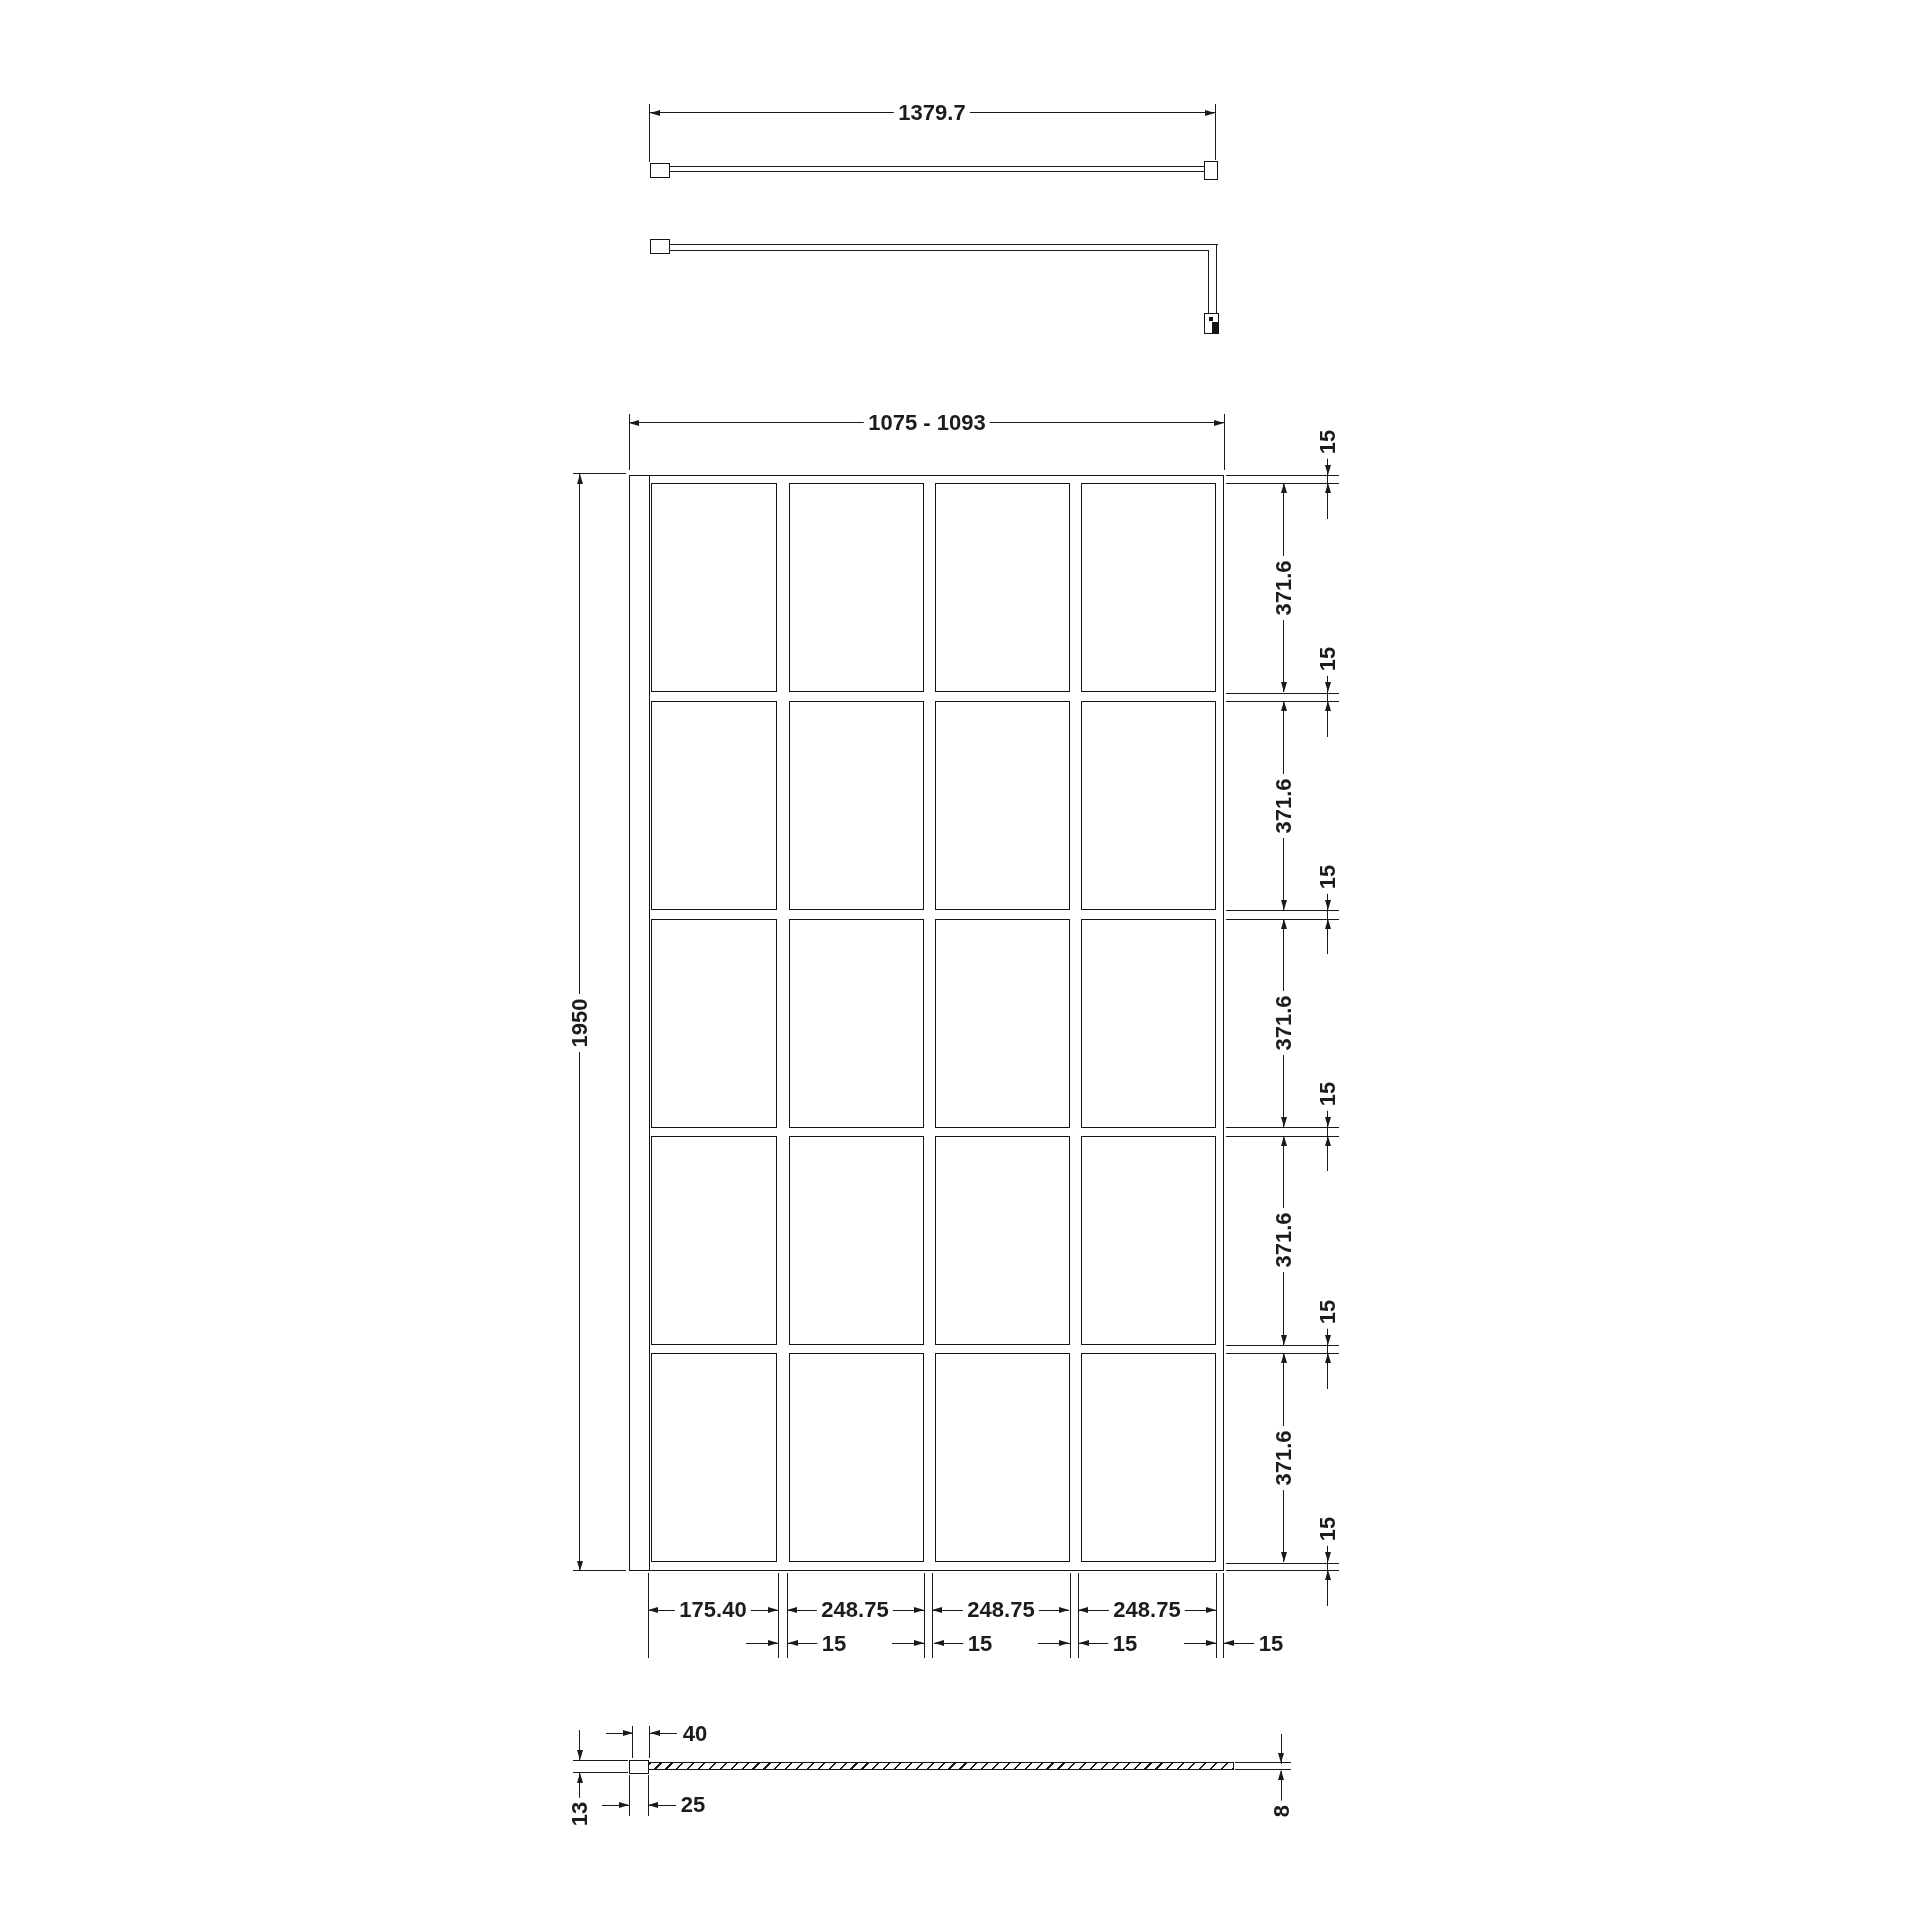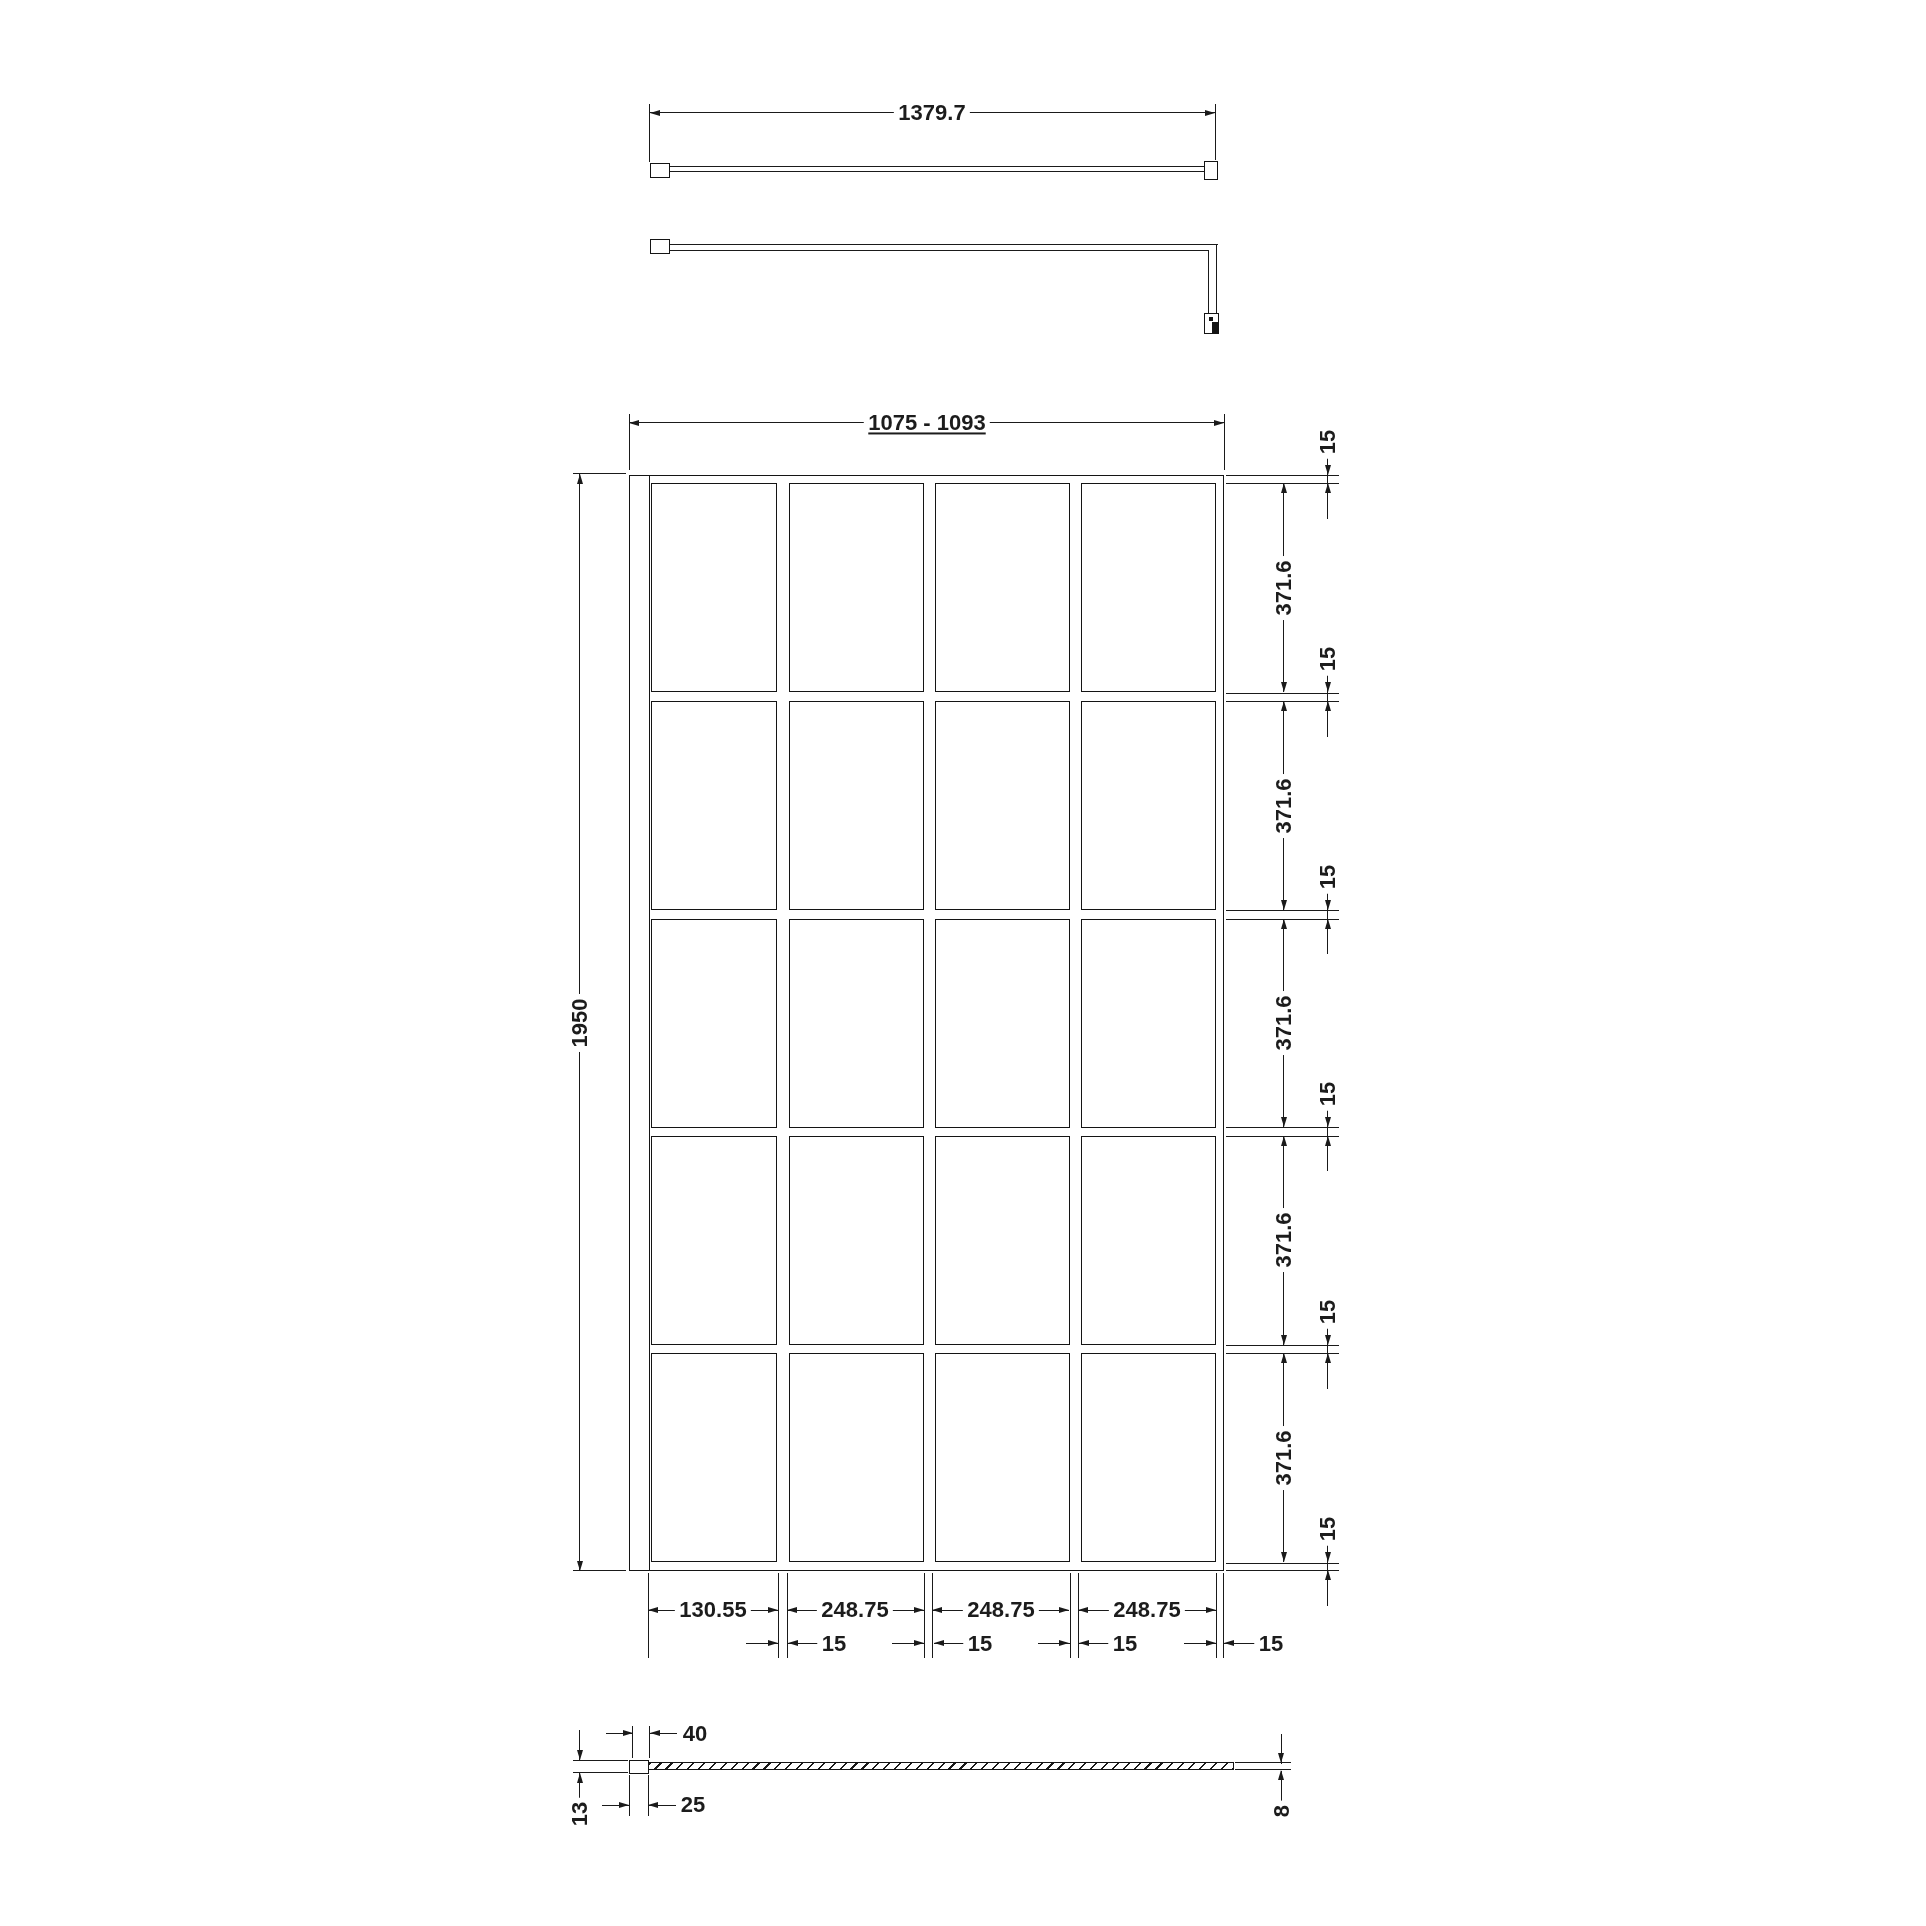--- a/index.html
+++ b/index.html
@@ -59,21 +59,21 @@
     <div class="pane" style="left: 1081px; top: 1136px; width: 135px; height: 209px;"></div>
     <div class="pane" style="left: 651px; top: 1353px; width: 126px; height: 209px;"></div>
     <div class="pane" style="left: 789px; top: 1353px; width: 135px; height: 209px;"></div>
     <div class="pane" style="left: 935px; top: 1353px; width: 135px; height: 209px;"></div>
     <div class="pane" style="left: 1081px; top: 1353px; width: 135px; height: 209px;"></div>
     <div class="ln" style="left: 629px; top: 414px; width: 1.3px; height: 56px;"></div>
     <div class="ln" style="left: 1224px; top: 414px; width: 1.3px; height: 56px;"></div>
     <div class="ln" style="left: 629px; top: 422px; width: 595px; height: 1.3px;"></div>
     <div class="ar" style="left: 629px; top: 420px; border-right: 10.3px solid rgb(26, 26, 26); border-top: 3.2px solid transparent; border-bottom: 3.2px solid transparent;"></div>
     <div class="ar" style="left: 1214px; top: 420px; border-left: 10.3px solid rgb(26, 26, 26); border-top: 3.2px solid transparent; border-bottom: 3.2px solid transparent;"></div>
-    <div class="lb" style="left: 927px; top: 423px; text-decoration: underline;">1075 - 1093</div>
+    <div class="lb" style="left: 927px; top: 423px;">1075 - 1093</div>
     <div class="ln" style="left: 573px; top: 473px; width: 53px; height: 1.3px;"></div>
     <div class="ln" style="left: 573px; top: 1570px; width: 53px; height: 1.3px;"></div>
     <div class="ln" style="left: 579px; top: 474px; width: 1.3px; height: 1097px;"></div>
     <div class="ar" style="left: 577px; top: 474px; border-bottom: 10.3px solid rgb(26, 26, 26); border-left: 3.2px solid transparent; border-right: 3.2px solid transparent;"></div>
     <div class="ar" style="left: 577px; top: 1561px; border-top: 10.3px solid rgb(26, 26, 26); border-left: 3.2px solid transparent; border-right: 3.2px solid transparent;"></div>
     <div class="lb rot" style="left: 580px; top: 1023px;">1950</div>
     <div class="ln" style="left: 1226px; top: 475px; width: 113px; height: 1.3px;"></div>
     <div class="ln" style="left: 1226px; top: 483px; width: 113px; height: 1.3px;"></div>
     <div class="ln" style="left: 1327px; top: 427px; width: 1.3px; height: 92px;"></div>
     <div class="ar" style="left: 1325px; top: 465px; border-top: 10.3px solid rgb(26, 26, 26); border-left: 3.2px solid transparent; border-right: 3.2px solid transparent;"></div>
@@ -134,21 +134,21 @@
     <div class="ln" style="left: 787px; top: 1573px; width: 1.3px; height: 85px;"></div>
     <div class="ln" style="left: 924px; top: 1573px; width: 1.3px; height: 85px;"></div>
     <div class="ln" style="left: 932px; top: 1573px; width: 1.3px; height: 85px;"></div>
     <div class="ln" style="left: 1070px; top: 1573px; width: 1.3px; height: 85px;"></div>
     <div class="ln" style="left: 1078px; top: 1573px; width: 1.3px; height: 85px;"></div>
     <div class="ln" style="left: 1216px; top: 1573px; width: 1.3px; height: 85px;"></div>
     <div class="ln" style="left: 1223px; top: 1573px; width: 1.3px; height: 85px;"></div>
     <div class="ln" style="left: 648px; top: 1610px; width: 130px; height: 1.3px;"></div>
     <div class="ar" style="left: 648px; top: 1607px; border-right: 10.3px solid rgb(26, 26, 26); border-top: 3.2px solid transparent; border-bottom: 3.2px solid transparent;"></div>
     <div class="ar" style="left: 768px; top: 1607px; border-left: 10.3px solid rgb(26, 26, 26); border-top: 3.2px solid transparent; border-bottom: 3.2px solid transparent;"></div>
-    <div class="lb" style="left: 713px; top: 1610px;">130.55</div>
+    <div class="lb" style="left: 713px; top: 1610px;">175.40</div>
     <div class="ln" style="left: 787px; top: 1610px; width: 137px; height: 1.3px;"></div>
     <div class="ar" style="left: 787px; top: 1607px; border-right: 10.3px solid rgb(26, 26, 26); border-top: 3.2px solid transparent; border-bottom: 3.2px solid transparent;"></div>
     <div class="ar" style="left: 914px; top: 1607px; border-left: 10.3px solid rgb(26, 26, 26); border-top: 3.2px solid transparent; border-bottom: 3.2px solid transparent;"></div>
     <div class="lb" style="left: 855px; top: 1610px;">248.75</div>
     <div class="ln" style="left: 932px; top: 1610px; width: 137px; height: 1.3px;"></div>
     <div class="ar" style="left: 932px; top: 1607px; border-right: 10.3px solid rgb(26, 26, 26); border-top: 3.2px solid transparent; border-bottom: 3.2px solid transparent;"></div>
     <div class="ar" style="left: 1059px; top: 1607px; border-left: 10.3px solid rgb(26, 26, 26); border-top: 3.2px solid transparent; border-bottom: 3.2px solid transparent;"></div>
     <div class="lb" style="left: 1001px; top: 1610px;">248.75</div>
     <div class="ln" style="left: 1078px; top: 1610px; width: 138px; height: 1.3px;"></div>
     <div class="ar" style="left: 1078px; top: 1607px; border-right: 10.3px solid rgb(26, 26, 26); border-top: 3.2px solid transparent; border-bottom: 3.2px solid transparent;"></div>

